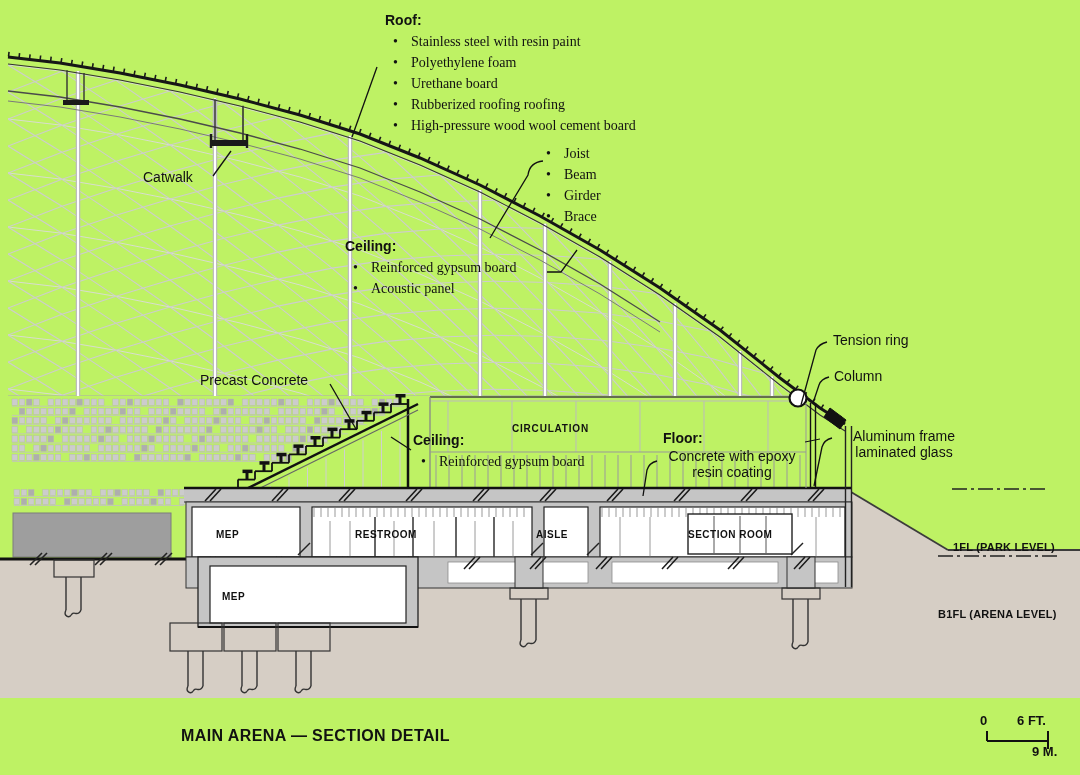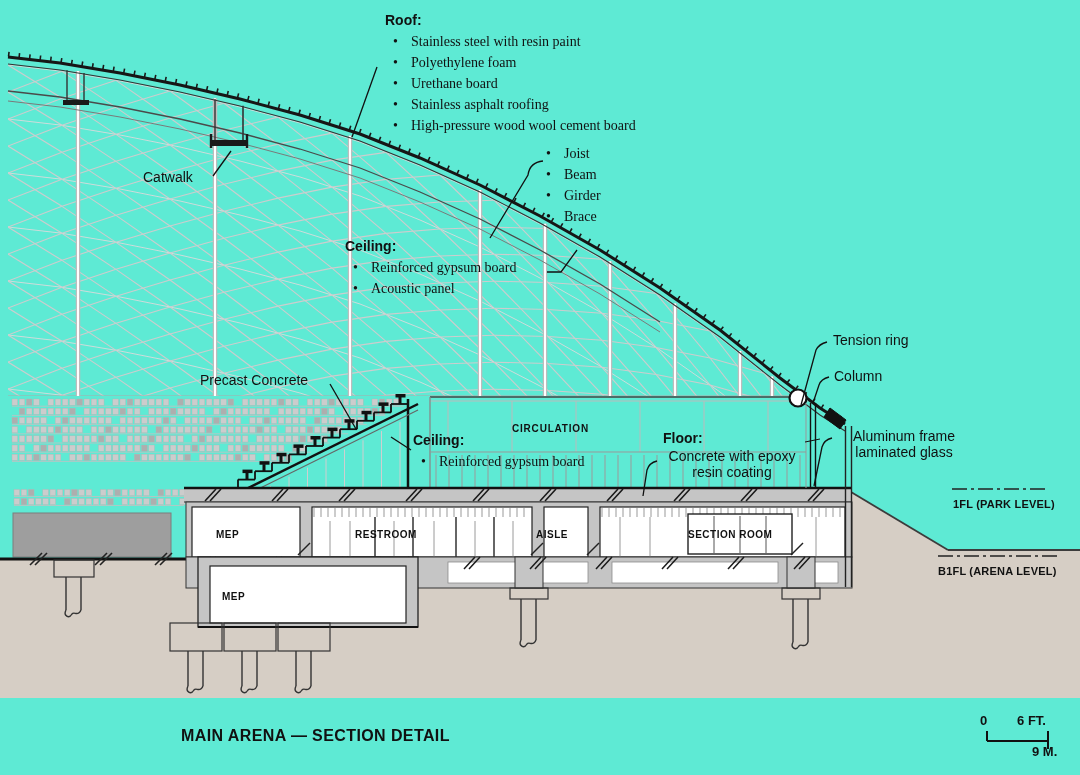--- a/index.html
+++ b/index.html
@@ -1,26 +1,26 @@
 <!DOCTYPE html>
 <html><head>
 <meta charset="utf-8">
 <style>
   html,body{margin:0;padding:0;background:#fff;}
-  #canvas{position:relative;width:1080px;height:775px;background:#5eead4;
+  #canvas{position:relative;width:1080px;height:775px;background:#bef264;
           font-family:"Liberation Sans",sans-serif;color:#111;overflow:hidden;}
   #drawing{position:absolute;left:0;top:0;}
   .lbl{position:absolute;font-size:14px;line-height:21px;white-space:nowrap;color:#111;}
   .b{font-weight:bold;}
   .item{position:relative;padding-left:26px;font-family:Liberation Serif, serif;}
   .item::before{content:"•";position:absolute;left:8px;}
   .wrap{white-space:normal;line-height:15.5px;text-align:center;}
   .small{font-size:10px;font-weight:bold;letter-spacing:.5px;}
   .ctr{text-align:left;}
-  .lvl{font-size:11px;font-weight:bold;letter-spacing:.2px;}
+  .lvl{font-size:11px;font-weight:bold;letter-spacing:.2px;margin-top:43px;}
   .title{font-size:16px;font-weight:bold;letter-spacing:.4px;}
   .scl{font-size:13px;font-weight:bold;}
   .rt{text-align:center;}
 </style>
 </head>
 <body>
 
 <div id="canvas">
 
   <svg id="drawing" width="1080" height="775" viewBox="0 0 1080 775">
@@ -1189,21 +1189,21 @@
         <line x1="987" y1="741" x2="1048" y2="741" stroke="#111" stroke-width="2"></line>
         <line x1="1048" y1="731" x2="1048" y2="749" stroke="#111" stroke-width="2"></line>
       </g>
     </svg>
 
   <div class="lbl" style="left:385px;top:10px">
     <div class="b">Roof:</div>
     <div class="item">Stainless steel with resin paint</div>
     <div class="item">Polyethylene foam</div>
     <div class="item">Urethane board</div>
-    <div class="item">Stainless asphalt roofing</div>
+    <div class="item">Rubberized roofing roofing</div>
     <div class="item">High-pressure wood wool cement board</div>
   </div>
 
   <div class="lbl" style="left:538px;top:143px">
     <div class="item">Joist</div>
     <div class="item">Beam</div>
     <div class="item">Girder</div>
     <div class="item">Brace</div>
   </div>
 

